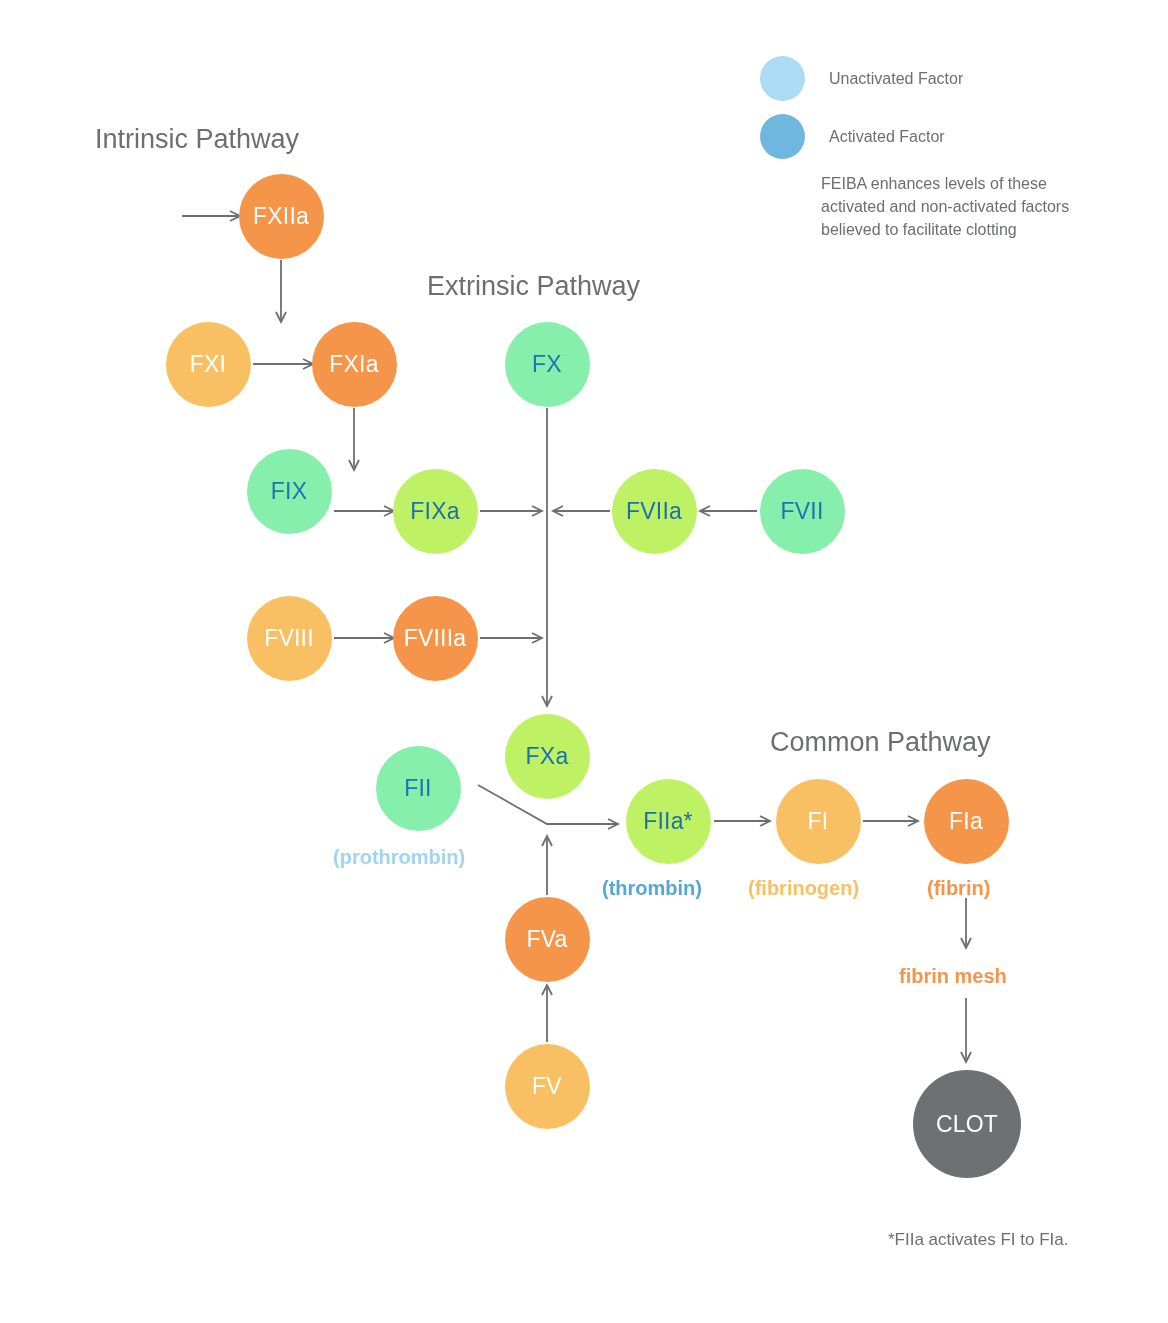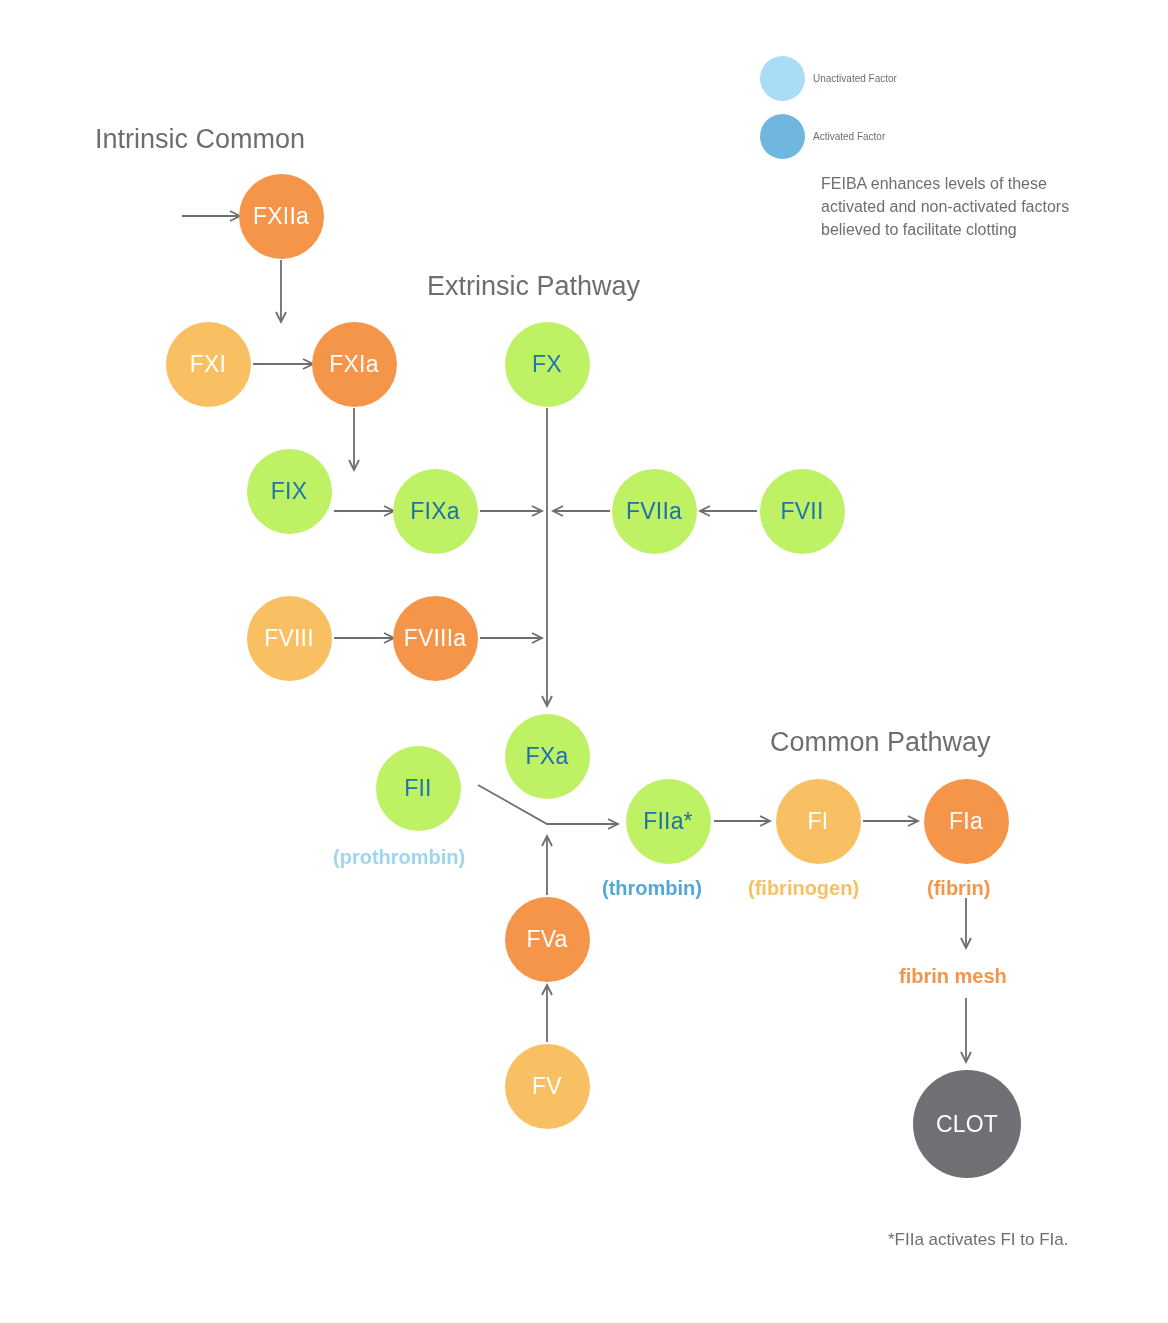--- a/index.html
+++ b/index.html
@@ -32,21 +32,21 @@
     border-radius: 50%;
     display: flex;
     align-items: center;
     justify-content: center;
     box-sizing: border-box;
     font-size: 23px;
     letter-spacing: 0.2px;
     line-height: 1;
     user-select: none;
   }
-  .node.unactivated-blue { background: #bef264; color: #2173B0; }
+  .node.unactivated-blue { background: #86efac; color: #2173B0; }
   .node.activated-blue   { background: #bef264; color: #1F6FA8; }
   .node.unactivated-org  { background: #F8C063; color: #FFFFFF; }
   .node.activated-org    { background: #F5954A; color: #FFFFFF; }
   .node.clot             { background: #6E7073; color: #FFFFFF; font-size: 23px; }
 
   .pathway-title {
     position: absolute;
     color: #6D6E70;
     font-size: 27px;
     white-space: nowrap;
@@ -77,23 +77,23 @@
   }
   .legend-swatch {
     width: 45px;
     height: 45px;
     border-radius: 50%;
     flex: 0 0 45px;
   }
   .legend-swatch.unactivated { background: #ABDCF5; }
   .legend-swatch.activated   { background: #6FB7DE; }
   .legend-label {
-    margin-left: 8px;
-    color: #6D6E70;
-    font-size: 10px;
+    margin-left: 24px;
+    color: #6D6E70;
+    font-size: 16px;
     white-space: nowrap;
   }
   .legend-note {
     margin-left: 61px;
     margin-top: 7px;
     color: #6D6E70;
     font-size: 16px;
     line-height: 1.45;
   }
   .footnote {
@@ -140,21 +140,21 @@
 
       <path d="M478,785 L547,824 L618,824"></path>
 
       <line x1="714" y1="821" x2="770" y2="821"></line>
       <line x1="863" y1="821" x2="918" y2="821"></line>
       <line x1="966" y1="898" x2="966" y2="948"></line>
       <line x1="966" y1="998" x2="966" y2="1062"></line>
     </g>
   </svg>
 
-  <div class="pathway-title" style="left:95px; top:124px;">Intrinsic Common</div>
+  <div class="pathway-title" style="left:95px; top:124px;">Intrinsic Pathway</div>
   <div class="pathway-title" style="left:427px; top:271px;">Extrinsic Pathway</div>
   <div class="pathway-title" style="left:770px; top:727px;">Common Pathway</div>
 
   <div class="legend">
     <div class="legend-row">
       <div class="legend-swatch unactivated"></div>
       <div class="legend-label">Unactivated Factor</div>
     </div>
     <div class="legend-row">
       <div class="legend-swatch activated"></div>

